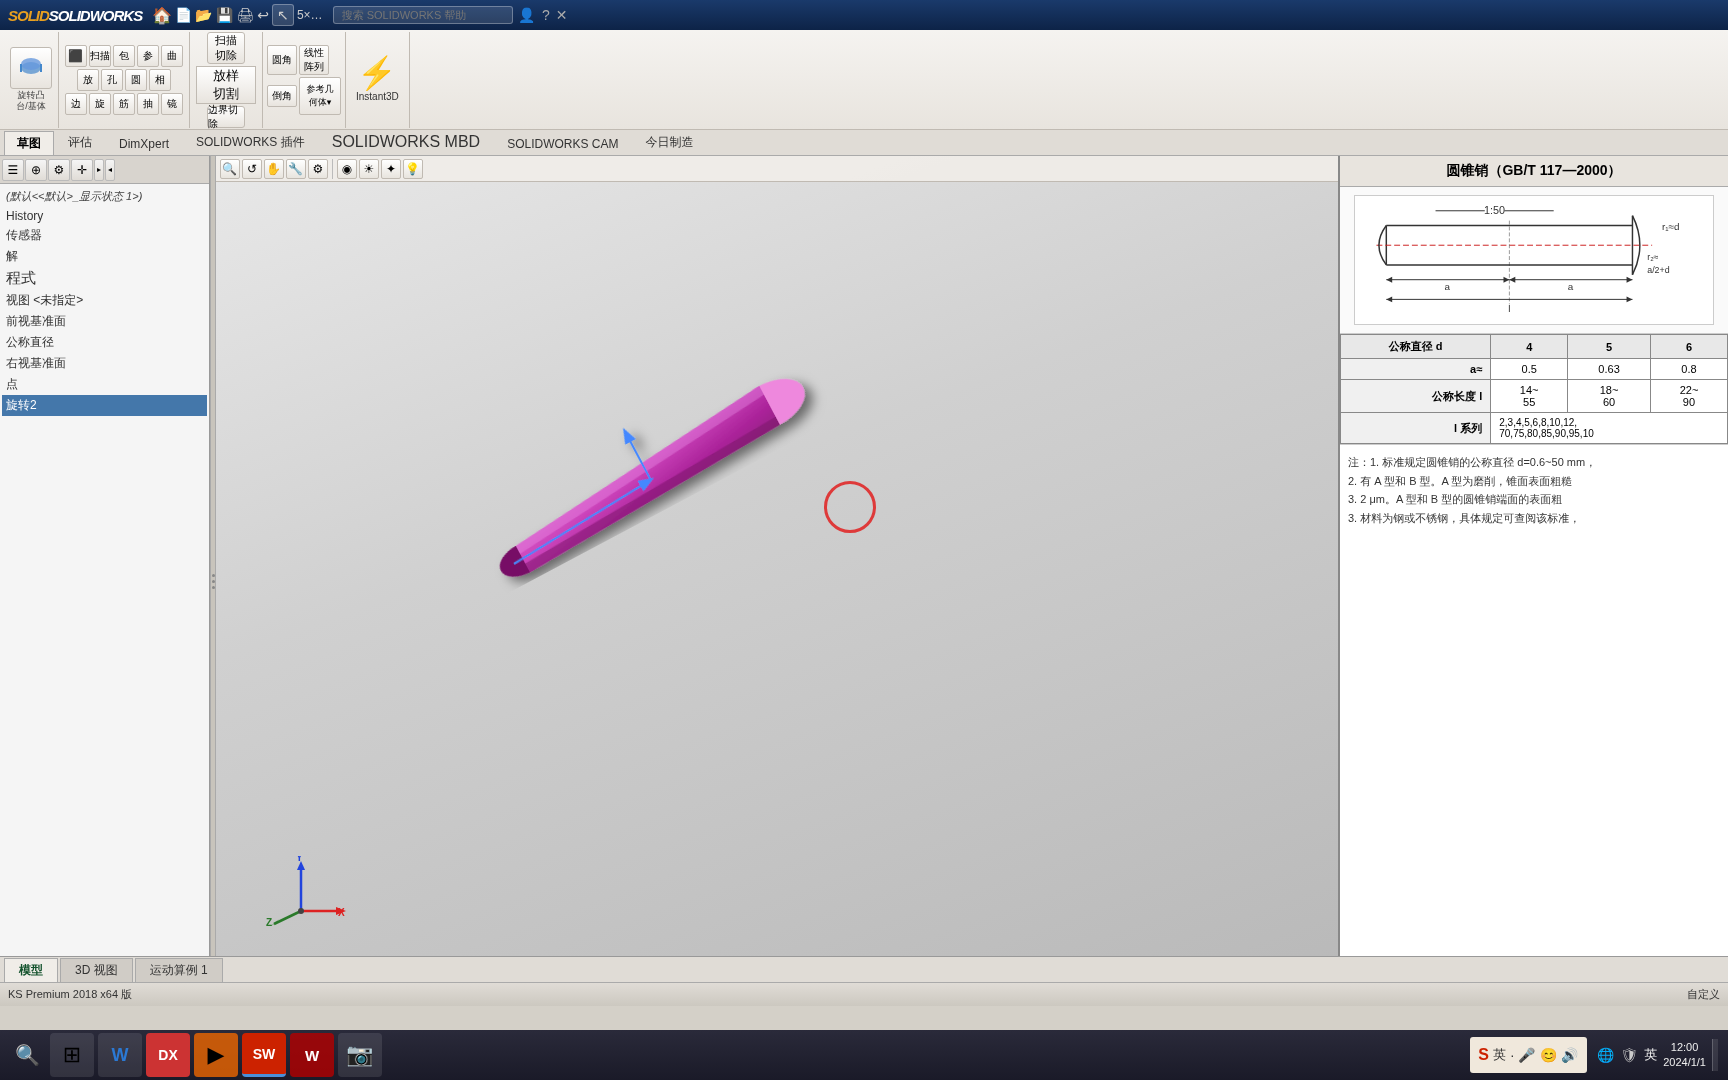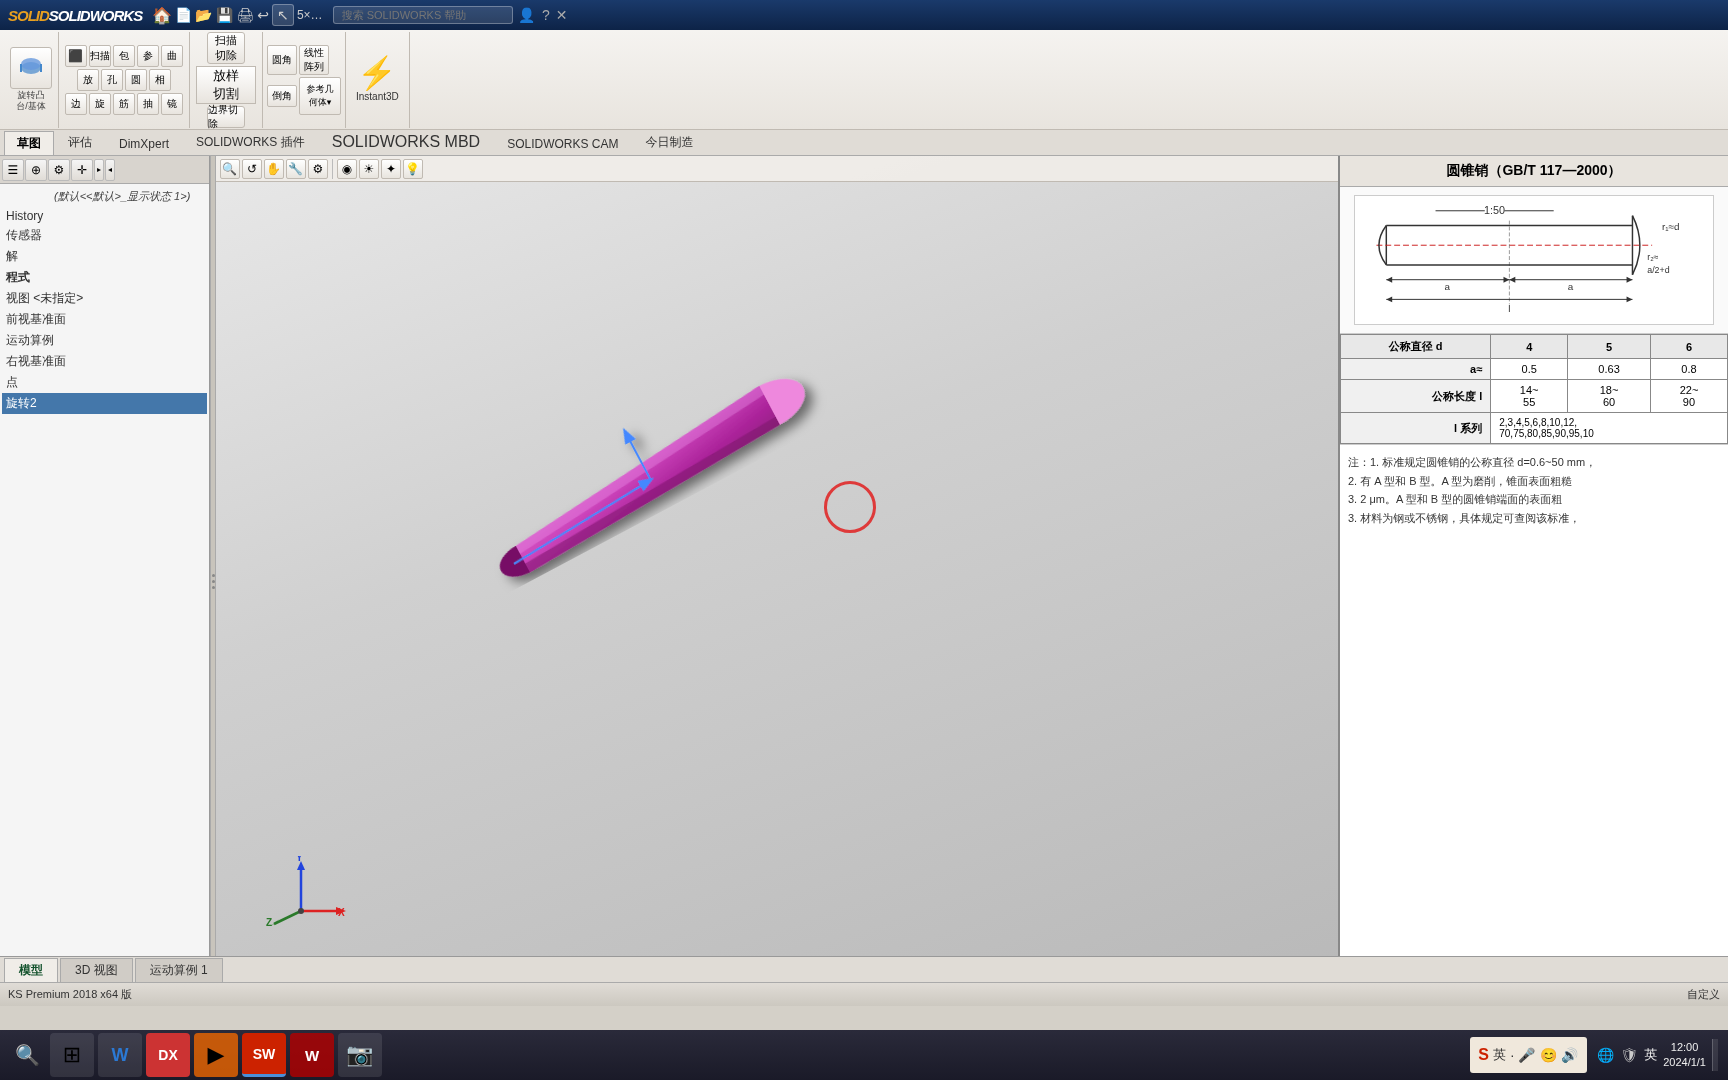--- a/index.html
+++ b/index.html
@@ -283,28 +283,28 @@
       <div id="fm-icons" style="height:28px; background:#d8d4ce; display:flex; align-items:center; padding:0 2px; gap:1px; border-bottom:1px solid #aaa;">
         <div style="width:22px; height:22px; background:linear-gradient(to bottom,#f5f5f5,#e0dcd6); border:1px solid #bbb; border-radius:2px; cursor:pointer; display:flex; align-items:center; justify-content:center; font-size:12px;">☰</div>
         <div style="width:22px; height:22px; background:linear-gradient(to bottom,#f5f5f5,#e0dcd6); border:1px solid #bbb; border-radius:2px; cursor:pointer; display:flex; align-items:center; justify-content:center; font-size:12px;">⊕</div>
         <div style="width:22px; height:22px; background:linear-gradient(to bottom,#f5f5f5,#e0dcd6); border:1px solid #bbb; border-radius:2px; cursor:pointer; display:flex; align-items:center; justify-content:center; font-size:12px;">⚙</div>
         <div style="width:22px; height:22px; background:linear-gradient(to bottom,#f5f5f5,#e0dcd6); border:1px solid #bbb; border-radius:2px; cursor:pointer; display:flex; align-items:center; justify-content:center; font-size:12px;">✛</div>
         <div style="width:10px; height:22px; background:linear-gradient(to bottom,#f5f5f5,#e0dcd6); border:1px solid #bbb; border-radius:2px; cursor:pointer; display:flex; align-items:center; justify-content:center; font-size:8px;">▸</div>
         <div style="width:10px; height:22px; background:linear-gradient(to bottom,#f5f5f5,#e0dcd6); border:1px solid #bbb; border-radius:2px; cursor:pointer; display:flex; align-items:center; justify-content:center; font-size:8px;">◂</div>
       </div>
 
       <div style="flex:1; padding:2px; overflow-y:auto;">
-        <div style="padding:3px 4px; font-size:11px; color:#444; font-style:italic;margin-left:48px;">(默认&lt;&lt;默认&gt;_显示状态 1&gt;)</div>
+        <div style="padding:3px 4px; font-size:11px; color:#444; font-style:italic;">(默认&lt;&lt;默认&gt;_显示状态 1&gt;)</div>
         <div style="padding:2px 4px; font-size:12px; color:#333; cursor:pointer;">History</div>
         <div style="padding:2px 4px; font-size:12px; color:#333; cursor:pointer;">传感器</div>
         <div style="padding:2px 4px; font-size:12px; color:#333; cursor:pointer;">解</div>
-        <div style="padding:2px 4px; font-size:12px; color:#333; cursor:pointer;font-weight:bold;">程式</div>
+        <div style="padding:2px 4px; font-size:15px; color:#333; cursor:pointer;">程式</div>
         <div style="padding:2px 4px; font-size:12px; color:#333; cursor:pointer;">视图 &lt;未指定&gt;</div>
         <div style="padding:2px 4px; font-size:12px; color:#333; cursor:pointer;">前视基准面</div>
-        <div style="padding:2px 4px; font-size:12px; color:#333; cursor:pointer;">运动算例</div>
+        <div style="padding:2px 4px; font-size:12px; color:#333; cursor:pointer;">公称直径</div>
         <div style="padding:2px 4px; font-size:12px; color:#333; cursor:pointer;">右视基准面</div>
         <div style="padding:2px 4px; font-size:12px; color:#333; cursor:pointer;">点</div>
         <div style="padding:2px 4px; font-size:12px; color:white; cursor:pointer; background:#4477aa;">旋转2</div>
       </div>
     </div>
 
     <div id="splitter" style="width:6px; background:#c8c4bc; cursor:col-resize; border-left:1px solid #aaa; border-right:1px solid #aaa; display:flex; align-items:center; justify-content:center; flex-shrink:0;">
       <div style="display:flex; flex-direction:column; gap:3px;">
         <div style="width:3px; height:3px; background:#888; border-radius:50%;"></div>
         <div style="width:3px; height:3px; background:#888; border-radius:50%;"></div>

